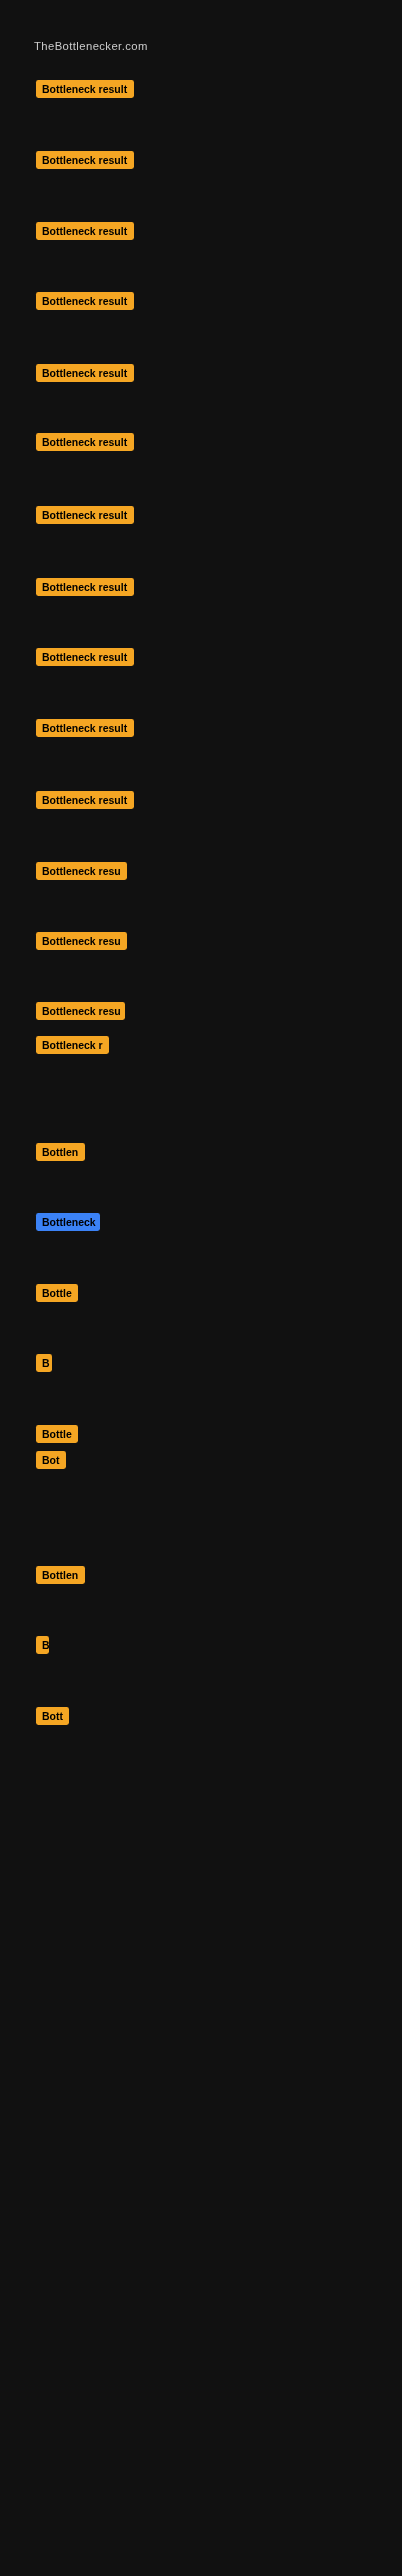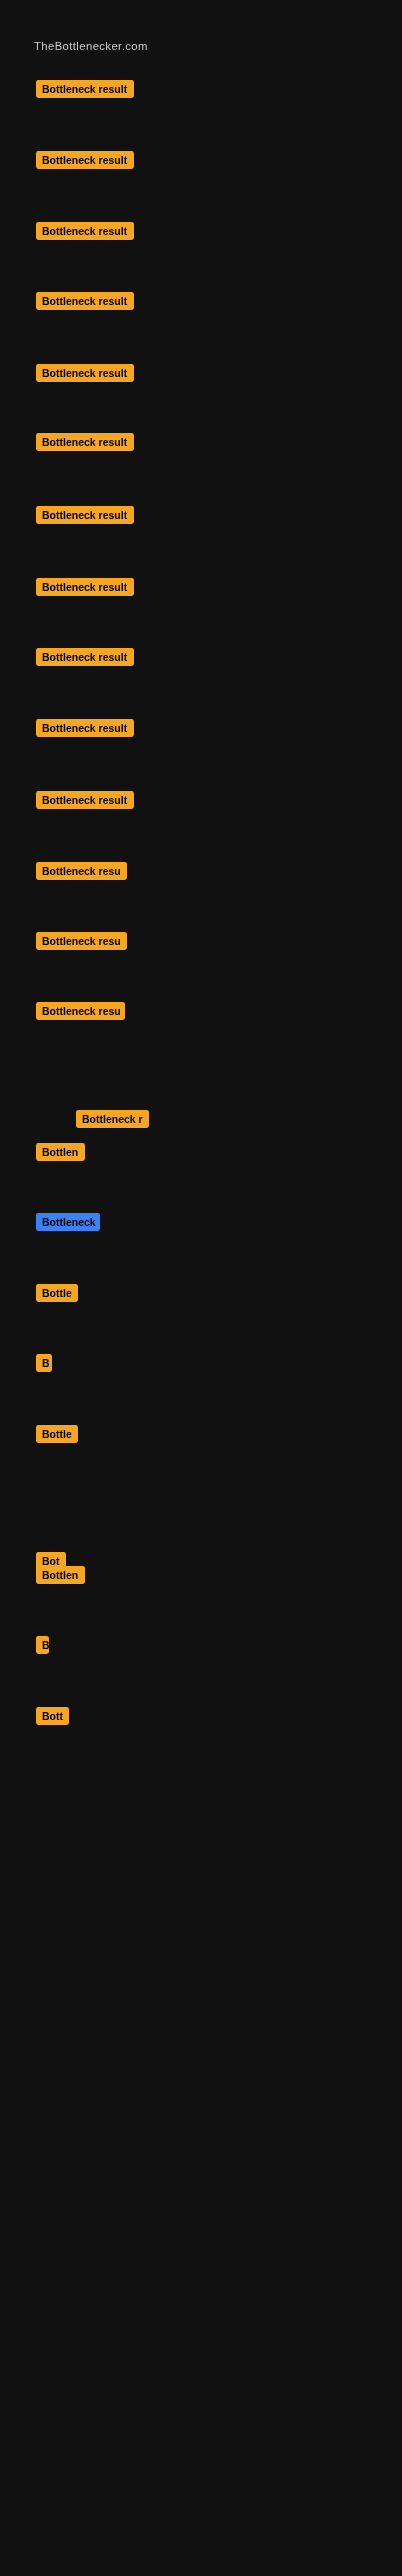--- a/index.html
+++ b/index.html
@@ -48,24 +48,24 @@
     <div style="position: absolute; top: 330px; left: 1.6px;"><span class="bottleneck-badge" style="background-color: rgb(245, 166, 35); color: rgb(0, 0, 0); max-width: 111px;">Bottleneck result</span></div>
     <div style="position: absolute; top: 399px; left: 1.6px;"><span class="bottleneck-badge" style="background-color: rgb(245, 166, 35); color: rgb(0, 0, 0); max-width: 105px;">Bottleneck result</span></div>
     <div style="position: absolute; top: 472px; left: 1.6px;"><span class="bottleneck-badge" style="background-color: rgb(245, 166, 35); color: rgb(0, 0, 0); max-width: 109px;">Bottleneck result</span></div>
     <div style="position: absolute; top: 544px; left: 1.6px;"><span class="bottleneck-badge" style="background-color: rgb(245, 166, 35); color: rgb(0, 0, 0); max-width: 109px;">Bottleneck result</span></div>
     <div style="position: absolute; top: 614px; left: 1.6px;"><span class="bottleneck-badge" style="background-color: rgb(245, 166, 35); color: rgb(0, 0, 0); max-width: 106px;">Bottleneck result</span></div>
     <div style="position: absolute; top: 685px; left: 1.6px;"><span class="bottleneck-badge" style="background-color: rgb(245, 166, 35); color: rgb(0, 0, 0); max-width: 106px;">Bottleneck result</span></div>
     <div style="position: absolute; top: 757px; left: 1.6px;"><span class="bottleneck-badge" style="background-color: rgb(245, 166, 35); color: rgb(0, 0, 0); max-width: 103px;">Bottleneck result</span></div>
     <div style="position: absolute; top: 828px; left: 1.6px;"><span class="bottleneck-badge" style="background-color: rgb(245, 166, 35); color: rgb(0, 0, 0); max-width: 95px;">Bottleneck resu</span></div>
     <div style="position: absolute; top: 898px; left: 1.6px;"><span class="bottleneck-badge" style="background-color: rgb(245, 166, 35); color: rgb(0, 0, 0); max-width: 93px;">Bottleneck resu</span></div>
     <div style="position: absolute; top: 968px; left: 1.6px;"><span class="bottleneck-badge" style="background-color: rgb(245, 166, 35); color: rgb(0, 0, 0); max-width: 89px;">Bottleneck resu</span></div>
-    <div style="position: absolute; top: 1076px; left: 1.6px; margin-left: 40px;"><span class="bottleneck-badge" style="background-color: rgb(245, 166, 35); color: rgb(0, 0, 0); max-width: 76px;">Bottleneck r</span></div>
+    <div style="position: absolute; top: 1002px; left: 1.6px;"><span class="bottleneck-badge" style="background-color: rgb(245, 166, 35); color: rgb(0, 0, 0); max-width: 76px;">Bottleneck r</span></div>
     <div style="position: absolute; top: 1109px; left: 1.6px;"><span class="bottleneck-badge" style="background-color: rgb(245, 166, 35); color: rgb(0, 0, 0); max-width: 60px;">Bottlen</span></div>
     <div style="position: absolute; top: 1179px; left: 1.6px;"><span class="bottleneck-badge" style="background-color: #3b82f6; color: rgb(0, 0, 0); max-width: 64px;">Bottleneck</span></div>
     <div style="position: absolute; top: 1250px; left: 1.6px;"><span class="bottleneck-badge" style="background-color: rgb(245, 166, 35); color: rgb(0, 0, 0); max-width: 48px;">Bottle</span></div>
     <div style="position: absolute; top: 1320px; left: 1.6px;"><span class="bottleneck-badge" style="background-color: rgb(245, 166, 35); color: rgb(0, 0, 0); max-width: 16px;">B</span></div>
     <div style="position: absolute; top: 1391px; left: 1.6px;"><span class="bottleneck-badge" style="background-color: rgb(245, 166, 35); color: rgb(0, 0, 0); max-width: 47px;">Bottle</span></div>
-    <div style="position: absolute; top: 1518px; left: 1.6px;"><span class="bottleneck-badge" style="background-color: rgb(245, 166, 35); color: rgb(0, 0, 0); max-width: 31px;">Bot</span></div>
+    <div style="position: absolute; top: 1417px; left: 1.6px;"><span class="bottleneck-badge" style="background-color: rgb(245, 166, 35); color: rgb(0, 0, 0); max-width: 31px;">Bot</span></div>
     <div style="position: absolute; top: 1532px; left: 1.6px;"><span class="bottleneck-badge" style="background-color: rgb(245, 166, 35); color: rgb(0, 0, 0); max-width: 55px;">Bottlen</span></div>
     <div style="position: absolute; top: 1602px; left: 1.6px;"><span class="bottleneck-badge" style="background-color: rgb(245, 166, 35); color: rgb(0, 0, 0); max-width: 13px;">B</span></div>
     <div style="position: absolute; top: 1673px; left: 1.6px;"><span class="bottleneck-badge" style="background-color: rgb(245, 166, 35); color: rgb(0, 0, 0); max-width: 36px; text-align: right;">Bott</span></div>
   </div>
 
 
 </body></html>

